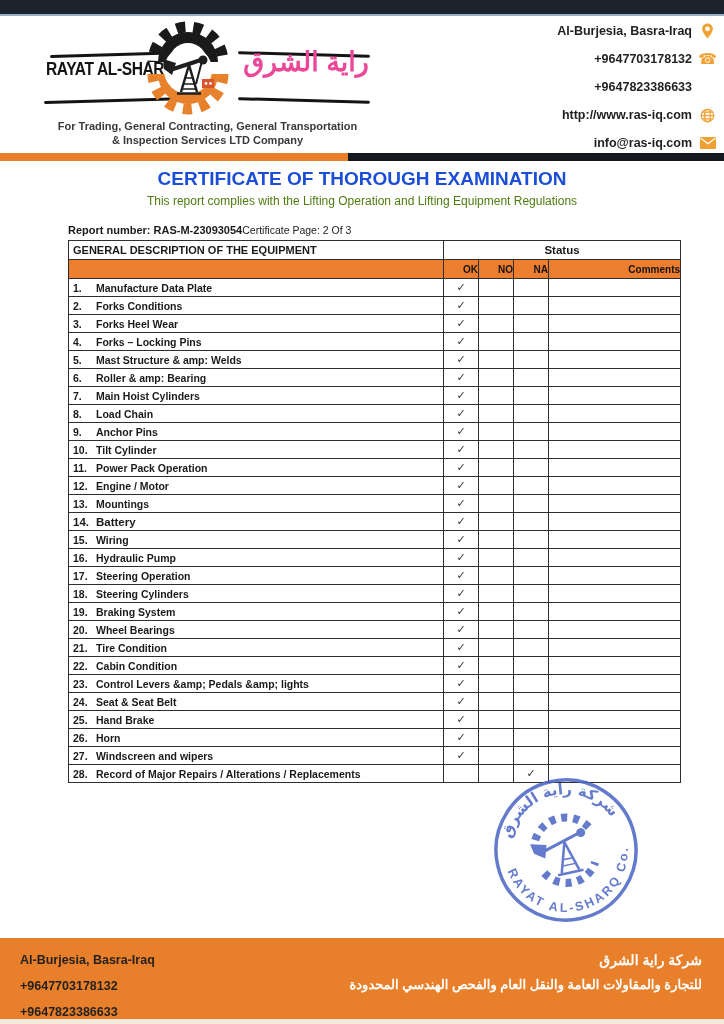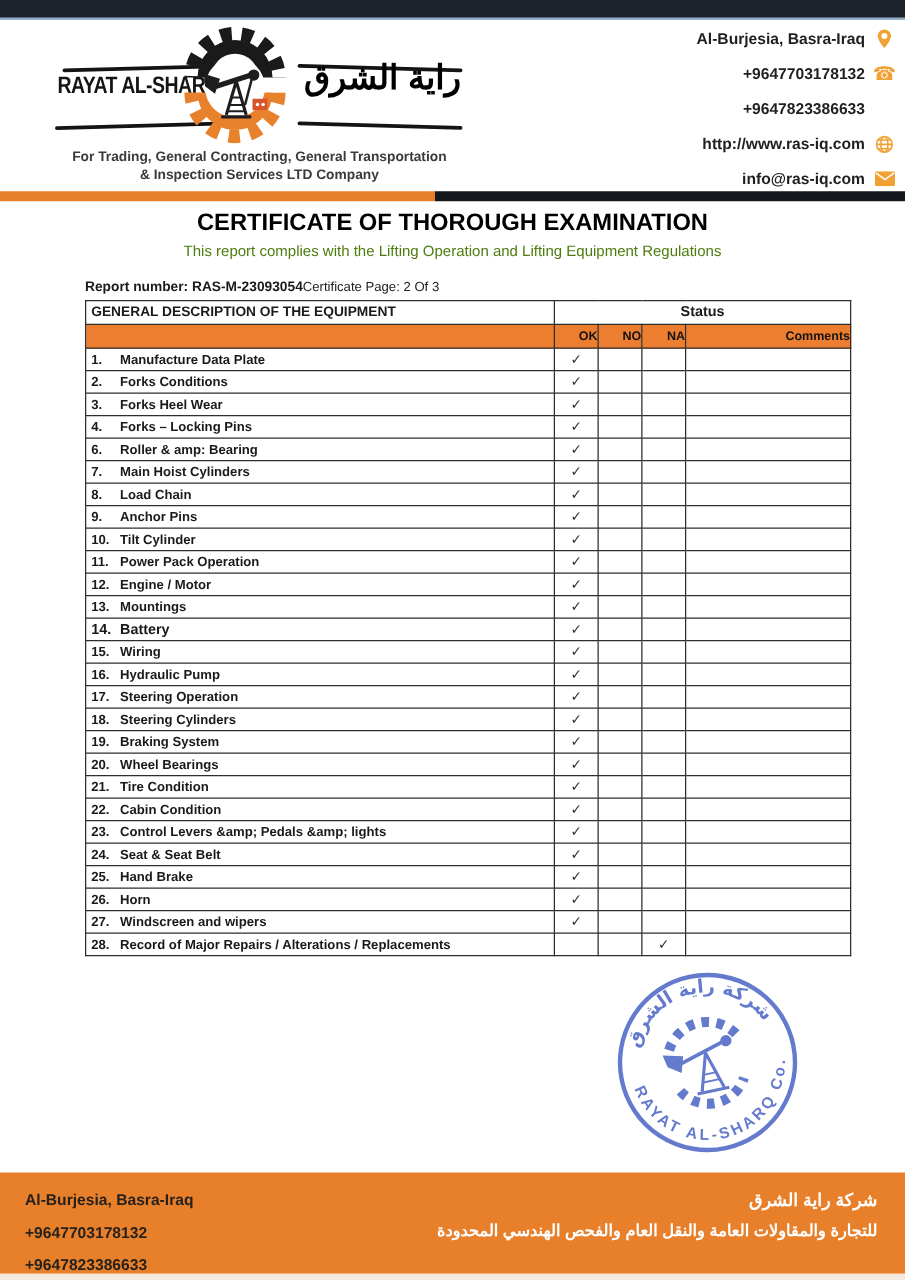--- a/index.html
+++ b/index.html
@@ -7,21 +7,21 @@
         font-family:"Liberation Sans",sans-serif;color:#1a1a1a;margin:0 auto;}
 
   
   .top-bar{position:absolute;left:0;top:0;width:724px;height:14px;background:#1C222C;border-bottom:2px solid #93AFC9;}
 
   
   .logo{position:absolute;left:40px;top:20px;width:335px;height:136px;}
   .logo-en{position:absolute;left:6px;top:38px;width:150px;font-size:19px;font-weight:bold;
            letter-spacing:-0.5px;transform:scaleX(0.82);transform-origin:left center;white-space:nowrap;color:#141414;}
   .logo-ar{position:absolute;left:197px;top:26px;width:138px;font-size:27px;font-weight:bold;
-           text-align:center;white-space:nowrap;color:#000000;direction:rtl;}
+           text-align:center;white-space:nowrap;color:#ec4899;direction:rtl;}
   .emblem{position:absolute;left:100px;top:-2px;}
   .sw{position:absolute;height:3px;background:#141414;border-radius:2px;}
   .sw1{left:10px;top:33px;width:138px;transform:rotate(-1.6deg);}
   .sw2{left:4px;top:79px;width:146px;transform:rotate(-1.6deg);}
   .sw3{left:198px;top:33px;width:132px;transform:rotate(1.6deg);}
   .sw4{left:198px;top:79px;width:132px;transform:rotate(1.6deg);}
   .tagline{position:absolute;left:0;width:335px;text-align:center;font-weight:bold;color:#3a3a3a;font-size:11px;}
   .tg1{top:100px;} .tg2{top:114px;}
 
   
@@ -29,21 +29,21 @@
   .contact-row{display:flex;align-items:center;justify-content:flex-end;height:14px;margin-bottom:14px;}
   .contact-text{font-weight:bold;font-size:12.5px;color:#1f1f1f;white-space:nowrap;}
   .contact-icon{width:17px;height:16px;margin-left:7px;display:flex;align-items:center;justify-content:center;flex:0 0 17px;}
   .phone-glyph{font-size:15px;color:#F0A132;line-height:14px;font-family:"DejaVu Sans",sans-serif;}
 
   
   .divider-orange{position:absolute;left:0;top:153px;width:348px;height:8px;background:#E8802B;}
   .divider-black{position:absolute;left:348px;top:153px;width:376px;height:8px;background:#15181D;}
 
   
-  .doc-title{position:absolute;left:0;top:168px;width:724px;text-align:center;font-size:19px;font-weight:bold;color:#000000;}
+  .doc-title{position:absolute;left:0;top:168px;width:724px;text-align:center;font-size:19px;font-weight:bold;color:#1d4ed8;}
   .doc-subtitle{position:absolute;left:0;top:194px;width:724px;text-align:center;font-size:12px;color:#4d7c0f;}
 
   
   .report-line{position:absolute;left:68px;top:224px;width:612px;display:flex;justify-content:flex-start;align-items:flex-end;}
   .report-num{font-size:11px;font-weight:bold;}
   .cert-page{font-size:10.5px;color:#222;}
 
   
   table.checklist{position:absolute;left:68px;top:240px;width:612px;border-collapse:collapse;table-layout:fixed;}
   table.checklist th,table.checklist td{border:1px solid #2e2e2e;padding:0;}
@@ -220,20 +220,27 @@
           <td class="c-comment"></td>
         </tr>
         <tr>
           <td class="c-desc"><span class="num">4.</span><span>Forks – Locking Pins</span></td>
           <td class="c-check"><span>✓</span></td>
           <td class="c-check"></td>
           <td class="c-check"></td>
           <td class="c-comment"></td>
         </tr>
         <tr>
+          <td class="c-desc"><span class="num">5.</span><span>Mast Structure &amp; amp: Welds</span></td>
+          <td class="c-check"><span>✓</span></td>
+          <td class="c-check"></td>
+          <td class="c-check"></td>
+          <td class="c-comment"></td>
+        </tr>
+        <tr>
           <td class="c-desc"><span class="num">6.</span><span>Roller &amp; amp: Bearing</span></td>
           <td class="c-check"><span>✓</span></td>
           <td class="c-check"></td>
           <td class="c-check"></td>
           <td class="c-comment"></td>
         </tr>
         <tr>
           <td class="c-desc"><span class="num">7.</span><span>Main Hoist Cylinders</span></td>
           <td class="c-check"><span>✓</span></td>
           <td class="c-check"></td>

